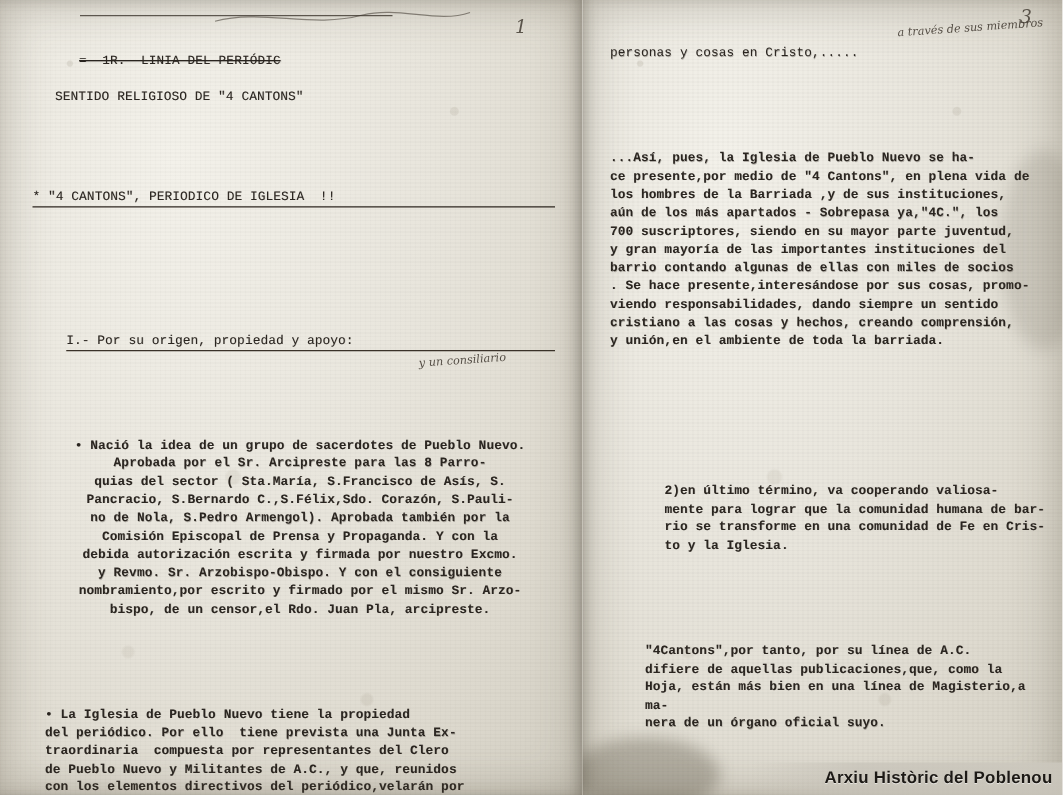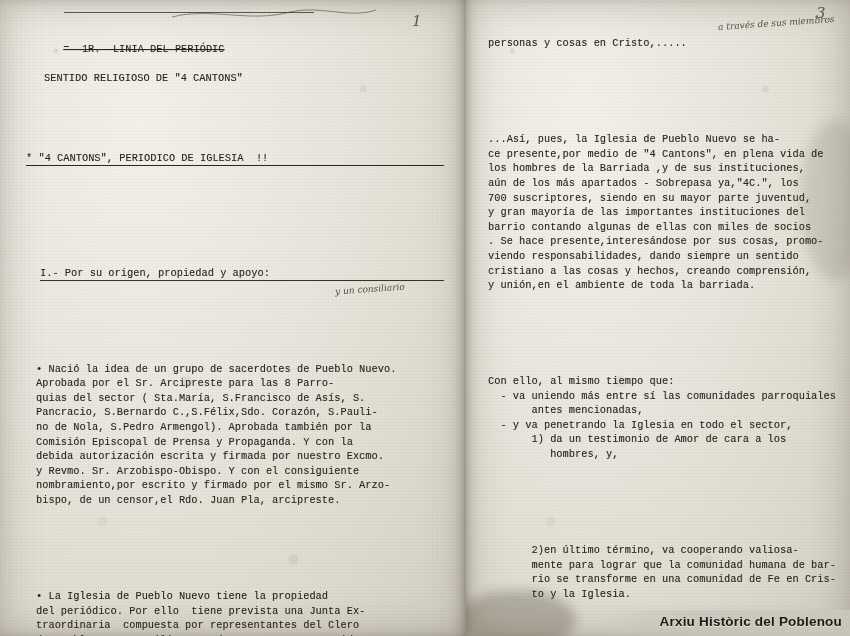--- a/index.html
+++ b/index.html
@@ -97,21 +97,22 @@
   }
   .ul-heavy {
     border-bottom: 1.4px solid #2e2720;
     display: inline-block;
     line-height: 13px;
   }
   .indent {
     display: block;
   }
   .para {
-    margin: 16px 0 0 0;
+    margin: 4px 0 0 0;
+    font-weight: bold;
   }
   .sp {
     display: block;
     height: 7px;
   }
   
   .hand {
     position: absolute;
     font-family: "DejaVu Serif", serif;
     font-style: italic;
@@ -168,23 +169,23 @@
   <div class="sheet left">
     <div class="grain"></div>
 
     <div class="typed left-body">
       <span class="hdr-strike title-line">=  1R.  LINIA DEL PERIÓDIC</span>
       <span class="indent" style="margin-left:18px;">SENTIDO RELIGIOSO DE "4 CANTONS"</span>
       <span class="sp"></span>
       <span class="indent ul-heavy">* "4 CANTONS", PERIODICO DE IGLESIA  !!</span>
       <span class="sp"></span>
       <span class="sp"></span>
-      <span class="indent underline" style="margin-left:14px;">I.- Por su origen, propiedad y apoyo:</span>
-      <span class="sp"></span>
-      <span class="indent para" style="margin-left:10px;">• Nació la idea de un grupo de sacerdotes de Pueblo Nuevo. Aprobada por el Sr. Arcipreste para las 8 Parro-
+      <span class="indent underline" style="margin-left:27px;">I.- Por su origen, propiedad y apoyo:</span>
+      <span class="sp"></span>
+      <span class="indent para" style="margin-left:10px;text-align:center;">• Nació la idea de un grupo de sacerdotes de Pueblo Nuevo. Aprobada por el Sr. Arcipreste para las 8 Parro-
 quias del sector ( Sta.María, S.Francisco de Asís, S.
 Pancracio, S.Bernardo C.,S.Félix,Sdo. Corazón, S.Pauli-
 no de Nola, S.Pedro Armengol). Aprobada también por la
 Comisión Episcopal de Prensa y Propaganda. Y con la
 debida autorización escrita y firmada por nuestro Excmo.
 y Revmo. Sr. Arzobispo-Obispo. Y con el consiguiente
 nombramiento,por escrito y firmado por el mismo Sr. Arzo-
 bispo, de un censor,el Rdo. Juan Pla, arcipreste.</span>
       <span class="sp"></span>
       <span class="indent para" style="margin-left:10px;">• La Iglesia de Pueblo Nuevo tiene la propiedad
@@ -227,26 +228,20 @@
 los hombres de la Barriada ,y de sus instituciones,
 aún de los más apartados - Sobrepasa ya,"4C.", los
 700 suscriptores, siendo en su mayor parte juventud,
 y gran mayoría de las importantes instituciones del
 barrio contando algunas de ellas con miles de socios
 . Se hace presente,interesándose por sus cosas, promo-
 viendo responsabilidades, dando siempre un sentido
 cristiano a las cosas y hechos, creando comprensión,
 y unión,en el ambiente de toda la barriada.</span>
       <span class="sp"></span>
-      <span class="indent para">Con ello, al mismo tiempo que:
-  - va uniendo más entre sí las comunidades parroquiales
-       antes mencionadas,
-  - y va penetrando la Iglesia en todo el sector,
-       1) da un testimonio de Amor de cara a los
-          hombres, y,</span>
       <span class="sp"></span>
       <span class="indent para">       2)en último término, va cooperando valiosa-
        mente para lograr que la comunidad humana de bar-
        rio se transforme en una comunidad de Fe en Cris-
        to y la Iglesia.</span>
       <span class="sp"></span>
       <span class="indent para" style="margin-left:28px;">"4Cantons",por tanto, por su línea de A.C.
 difiere de aquellas publicaciones,que, como la
 Hoja, están más bien en una línea de Magisterio,a ma-
 nera de un órgano oficial suyo.</span>

